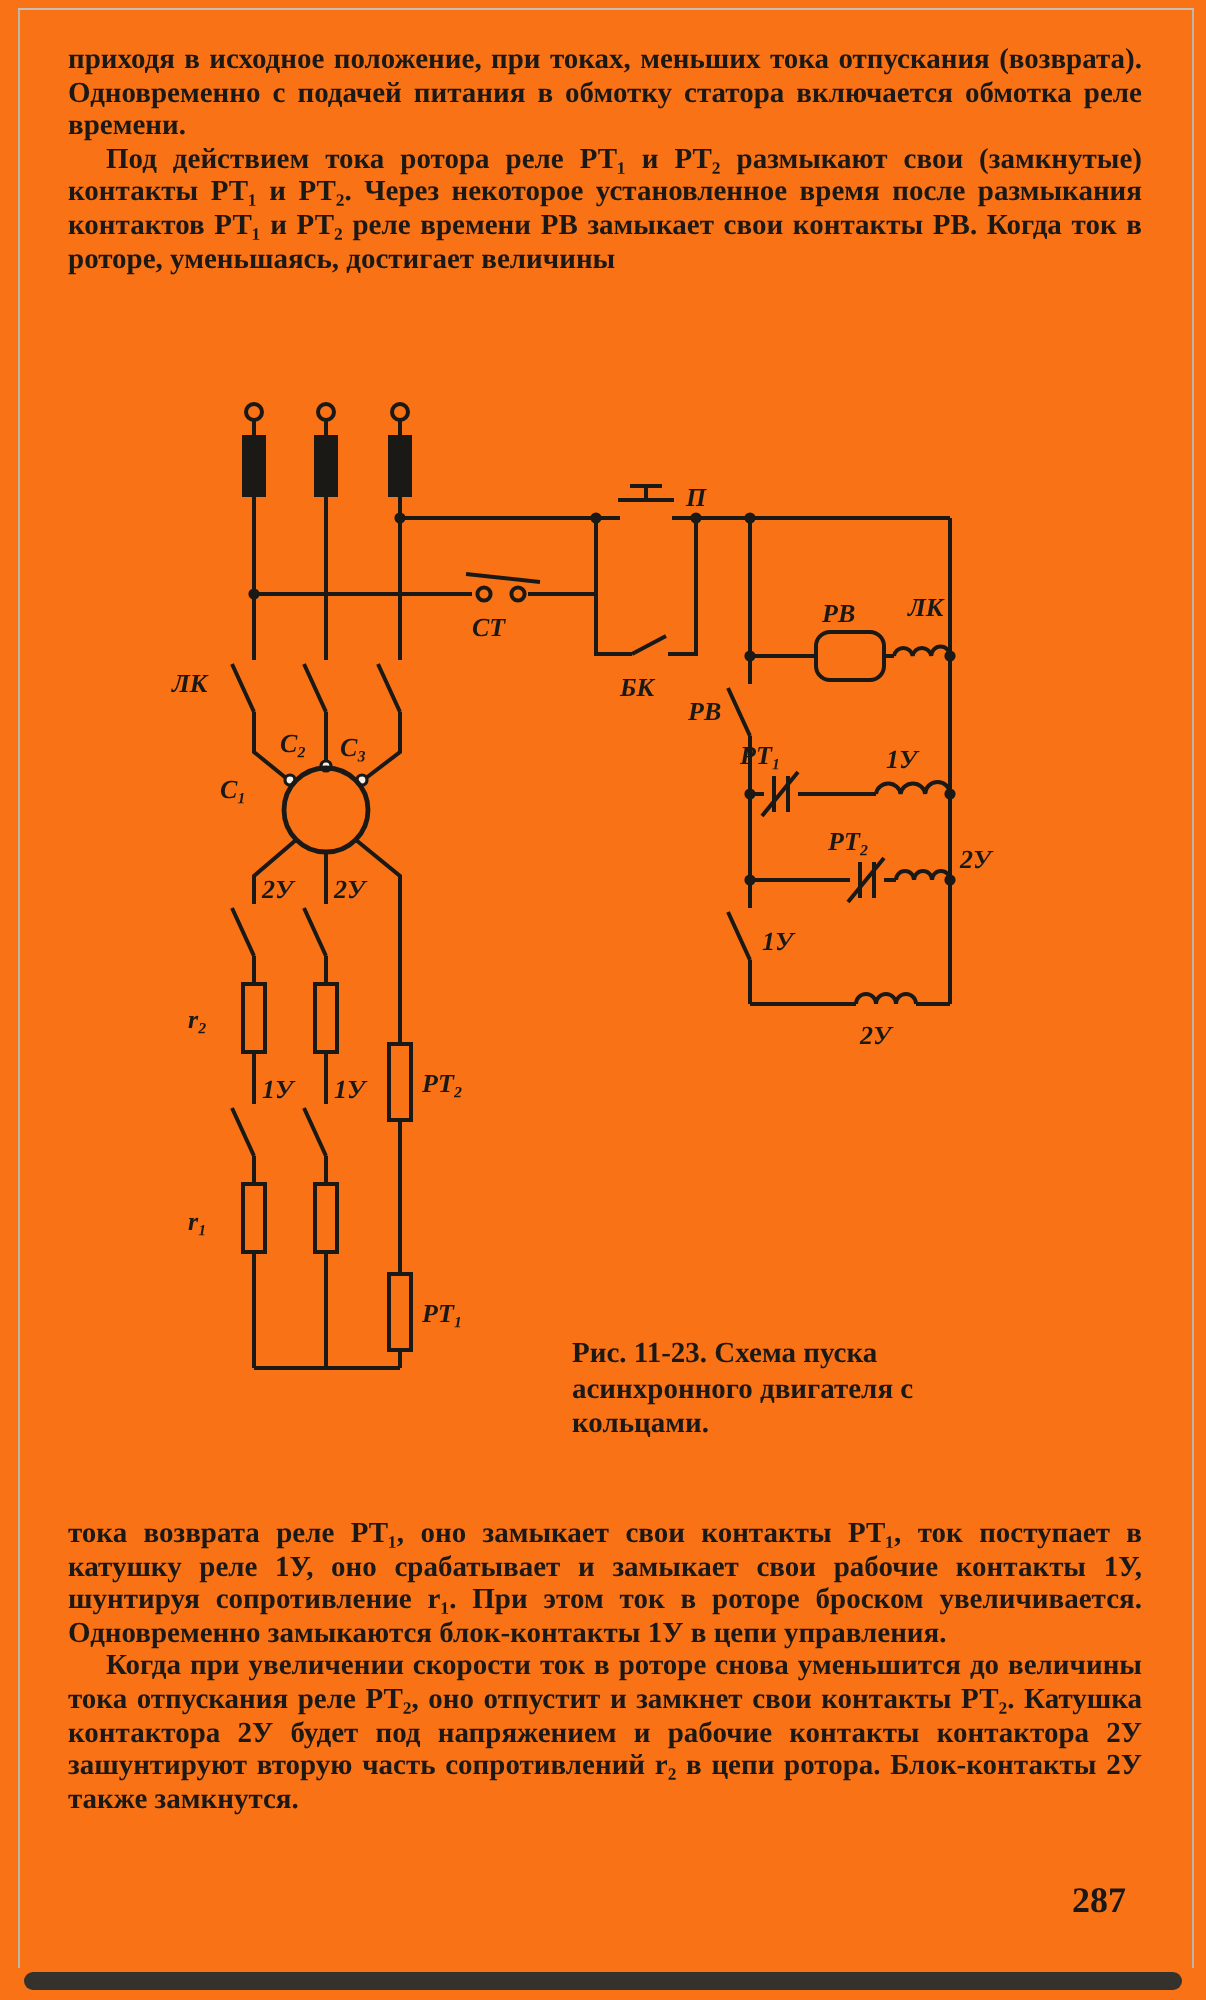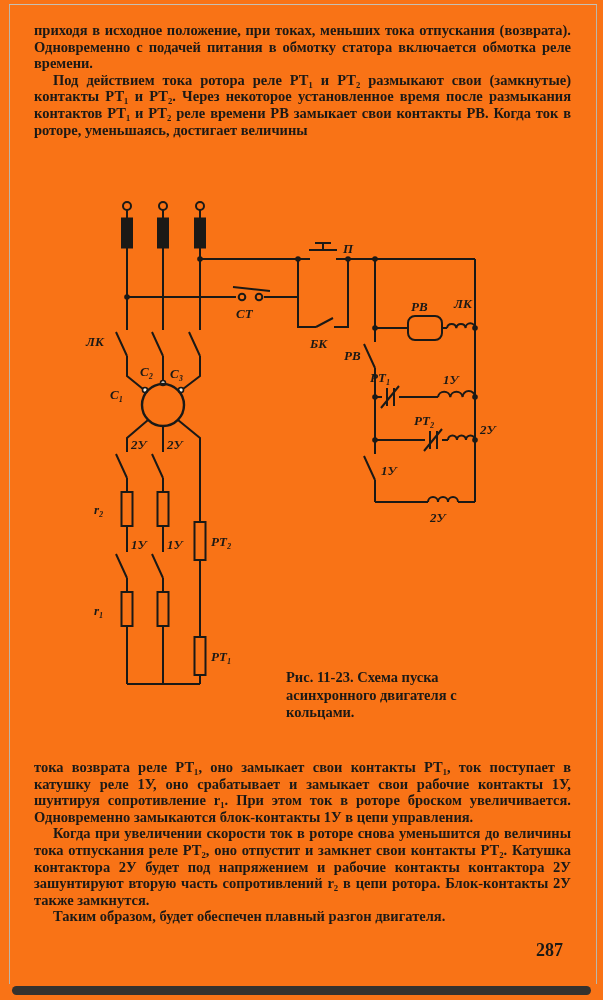--- a/index.html
+++ b/index.html
@@ -149,19 +149,18 @@
       <text x="64" y="423">r₁</text>
       <text x="181" y="469">РТ₁</text>
     </g>
   </svg>
 
   <div class="caption">Рис. 11-23. Схема пуска асинхронного двигателя с кольцами.</div>
 
   <div id="bottom-text" class="textblock">
     <p>тока возврата реле РТ₁, оно замыкает свои контакты РТ₁, ток поступает в катушку реле 1У, оно срабатывает и замыкает свои рабочие контакты 1У, шунтируя сопротивление r₁. При этом ток в роторе броском увеличивается. Одновременно замыкаются блок-контакты 1У в цепи управления.</p>
     <p class="indent">Когда при увеличении скорости ток в роторе снова уменьшится до величины тока отпускания реле РТ₂, оно отпустит и замкнет свои контакты РТ₂. Катушка контактора 2У будет под напряжением и рабочие контакты контактора 2У зашунтируют вторую часть сопротивлений r₂ в цепи ротора. Блок-контакты 2У также замкнутся.</p>
-    <p class="indent">Таким образом, будет обеспечен плавный разгон двигателя.</p>
   </div>
 
   <div class="pagenum">287</div>
 
   <div class="bottom-bar"></div>
 </div>
 
 </body></html>

